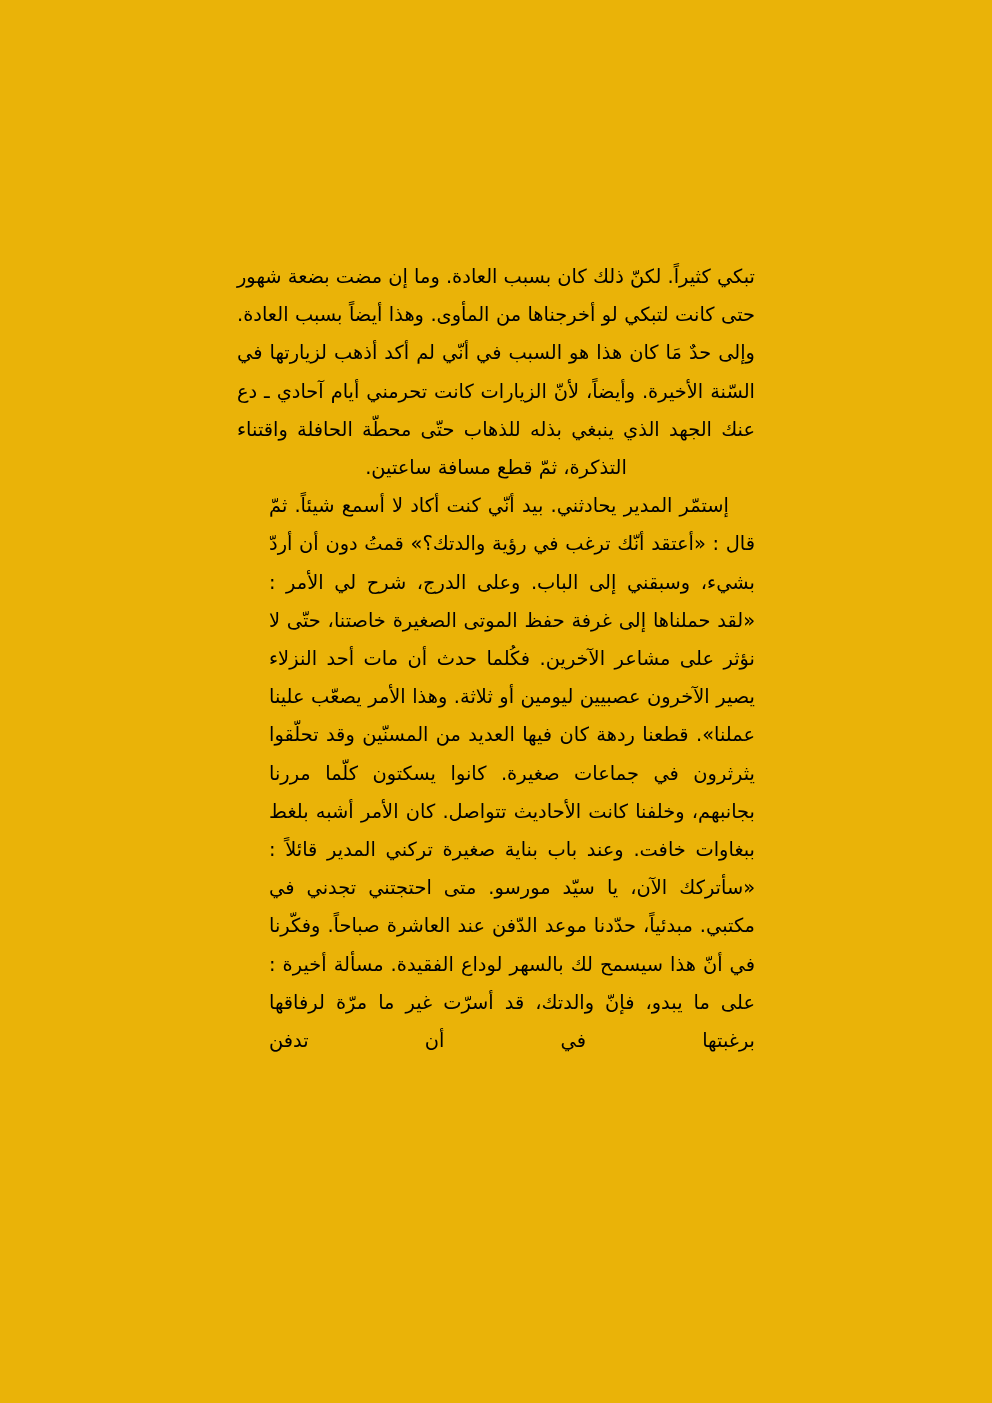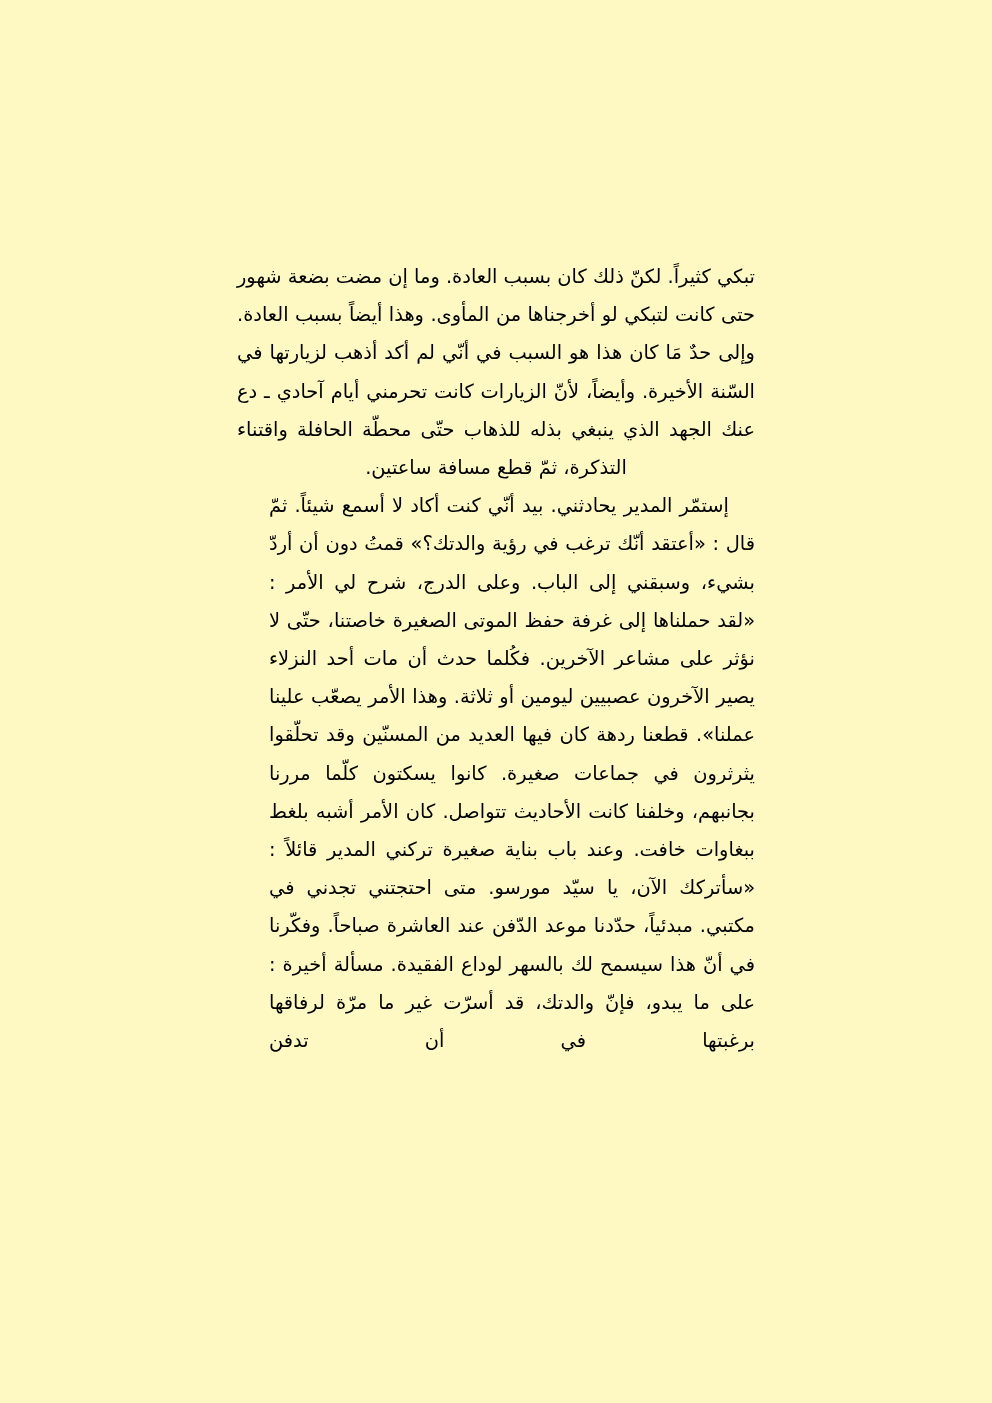--- a/index.html
+++ b/index.html
@@ -13,21 +13,21 @@
     height: 1403px;
     position: relative;
     overflow: hidden;
     font-family: "DejaVu Sans", sans-serif;
     -webkit-font-smoothing: antialiased;
   }
 
   #page {
     position: absolute;
     inset: 0;
-    background: #fef9c3;
+    background: #eab308;
   }
 
   
   #text-column {
     position: absolute;
     top: 258px;
     right: 237px;           
     width: 518px;           
     direction: rtl;
     text-align: justify;

